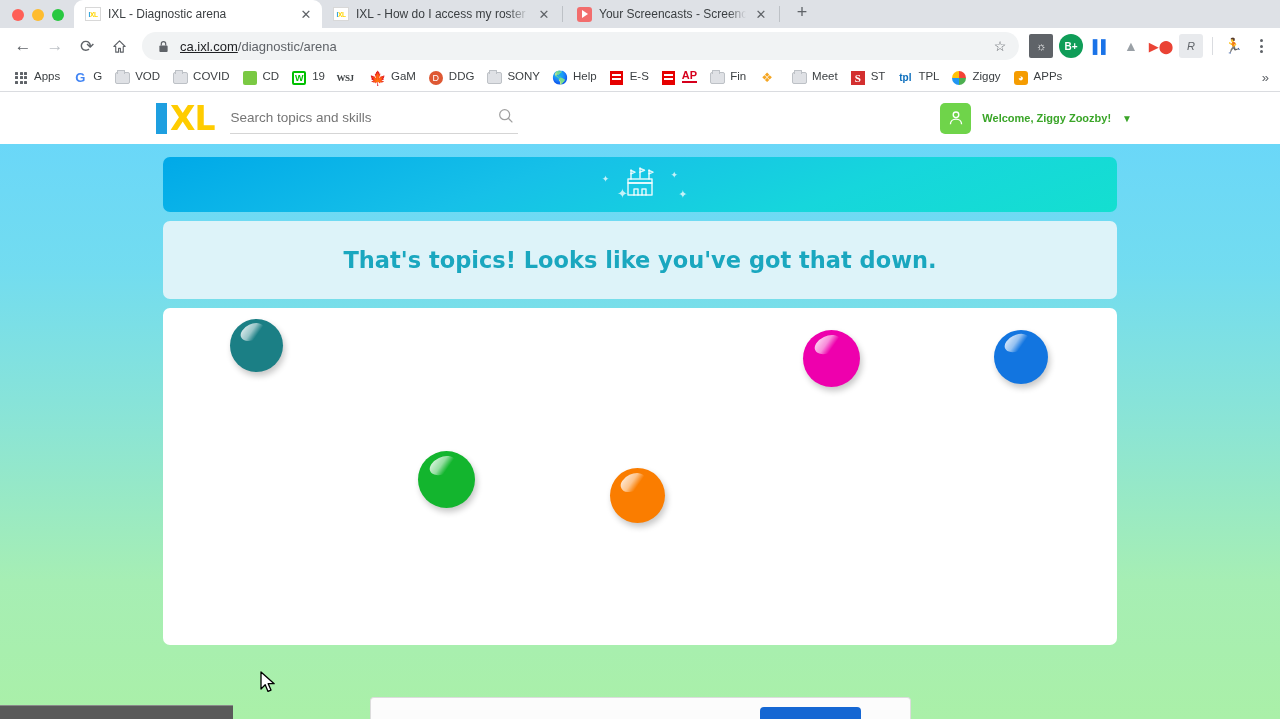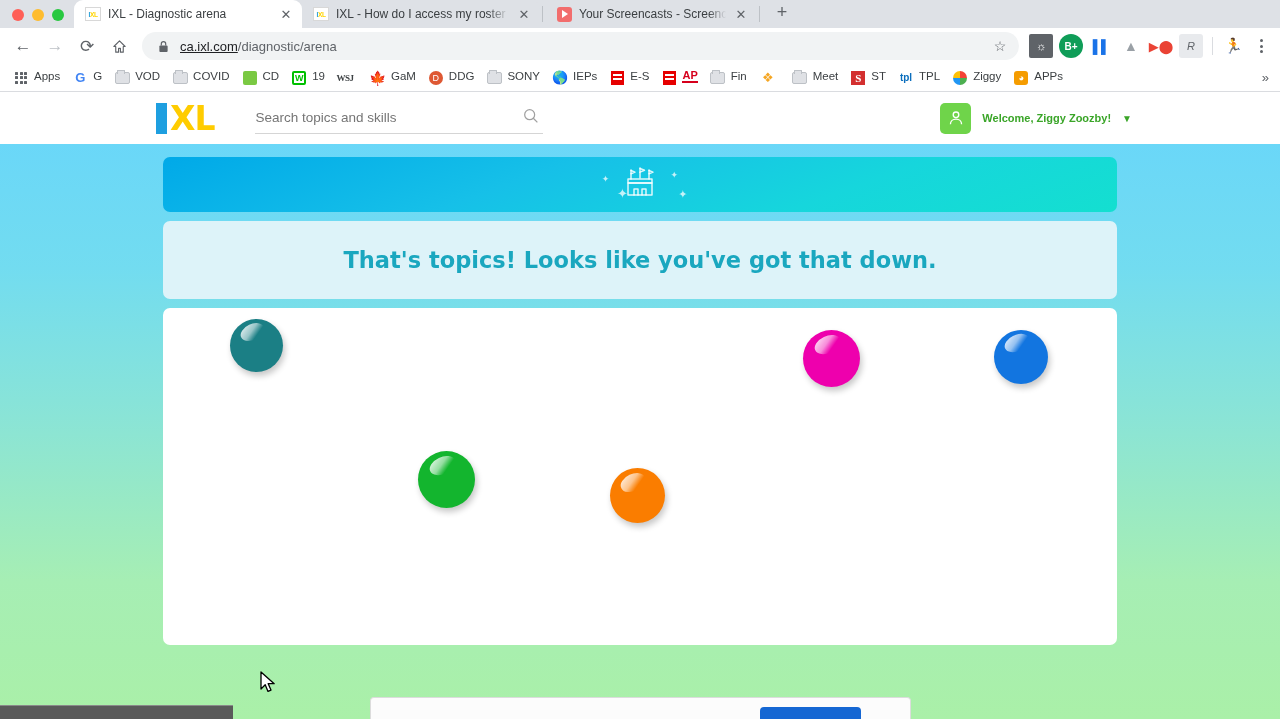--- a/index.html
+++ b/index.html
@@ -32,21 +32,21 @@
     display: flex;
     align-items: center;
     gap: 7px;
     padding: 0 8px 0 11px;
     border-radius: 9px 9px 0 0;
     font-size: 12px;
     color: #3c4043;
     position: relative;
     min-width: 0;
   }
-  .tab.active { background: #ffffff; width: 228px; }
+  .tab.active { background: #ffffff; width: 248px; }
   .tab.inactive { background: #dee1e6; width: 238px; }
   .tab.inactive.t3 { width: 212px; }
   .tab-fav {
     width: 16px; height: 16px; flex: 0 0 16px;
     display: flex; align-items: center; justify-content: center;
     font-size: 8px;
   }
   .fav-ixl {
     width: 16px; height: 14px; background: #fff;
     border: 1px solid #d8d8d8;
@@ -159,21 +159,21 @@
     height: 52px; background: #fff;
     display: flex; align-items: center; padding: 0 24px;
   }
   .logo {
     display: flex; align-items: center; margin-left: 132px;
     font-weight: 900; font-size: 31px; letter-spacing: -1px; line-height: 1;
   }
   .logo .bar { width: 11px; height: 31px; background: #1e9fe0; margin-right: 3px; }
   .logo .xl { color: #ffcc00; font-family: "DejaVu Sans", sans-serif; font-weight: 900; font-size: 33px; }
   .search {
-    margin-left: 41px; width: 288px; height: 31px;
+    margin-left: 16px; width: 288px; height: 31px;
     border-bottom: 1px solid #d5d5d5;
     display: flex; align-items: center; justify-content: space-between;
   }
   .search input {
     border: none; outline: none; font-size: 13.5px; color: #9b9b9b;
     font-family: "Liberation Sans", sans-serif; background: transparent; width: 240px;
   }
   .search-ico { color: #a0a0a0; font-size: 15px; padding-right: 4px;}
   .welcome { margin-left: auto; display: flex; align-items: center; gap: 11px; margin-right: 124px;}
   .avatar {
@@ -399,21 +399,21 @@
       <span>DDG</span>
     </div>
     <div class="bm">
       <span class="bm-ico">
           <span class="folder"></span>
         </span>
       <span>SONY</span>
     </div>
     <div class="bm">
       <span class="bm-ico globe">🌎</span>
-      <span>IEPs</span>
+      <span>Help</span>
     </div>
     <div class="bm">
       <span class="bm-ico">
           <span class="ered"></span>
         </span>
       <span>E-S</span>
     </div>
     <div class="bm">
       <span class="bm-ico">
           <span class="ered"></span>

